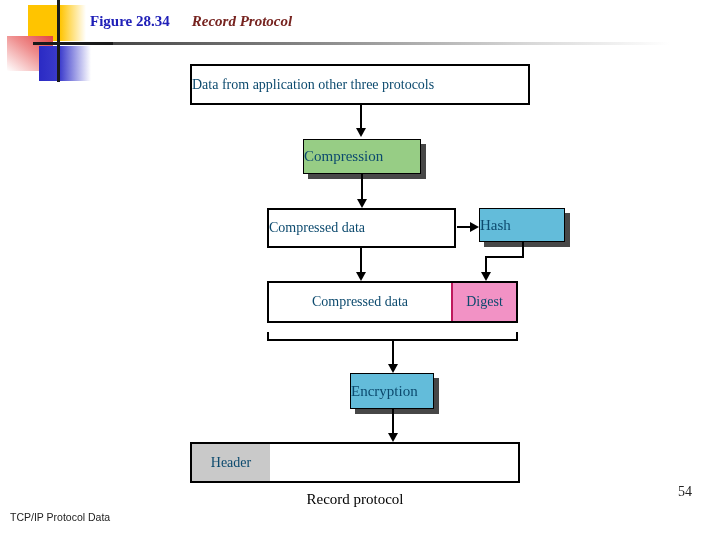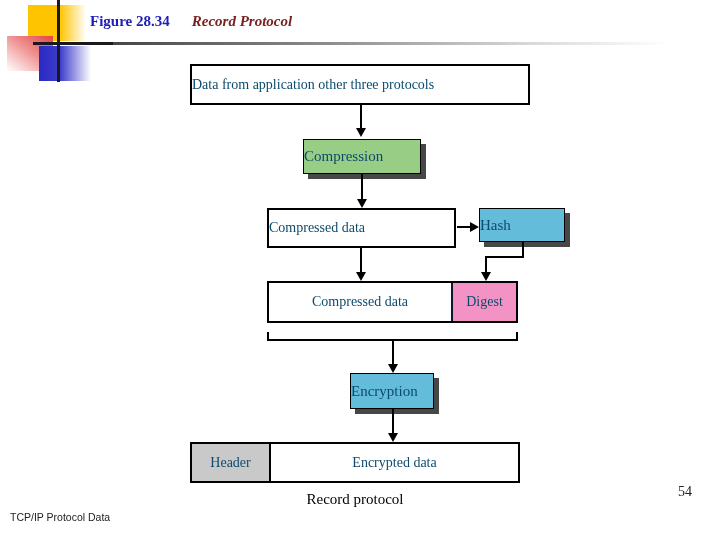--- a/index.html
+++ b/index.html
@@ -95,43 +95,40 @@
   <div class="vline" style="left:485px;top:256px;height:17px;"></div>
   <div class="ah-down" style="left:481px;top:272px;"></div>
 
   <div class="vline" style="left:360px;top:248px;height:24px;"></div>
   <div class="ah-down" style="left:356px;top:272px;"></div>
 
   <div class="dbox split" style="left:267px;top:281px;width:251px;height:42px;">
     <div class="seg" style="width:185px;">
       <span>Compressed data</span>
     </div>
-    <div class="seg" style="width:66px;border-left:2px solid #0f172a;background:#f292c5;">
+    <div class="seg" style="width:66px;border-left:2px solid #be185d;background:#f292c5;">
       <span>Digest</span>
     </div>
   </div>
 
   <div class="bracket" style="left:267px;top:332px;width:251px;height:9px;"></div>
   <div class="vline" style="left:392px;top:341px;height:23px;"></div>
   <div class="ah-down" style="left:388px;top:364px;"></div>
 
   <div class="dbox proc" style="left:350px;top:373px;width:84px;height:36px;background:#63bcda;">
     <span>Encryption</span>
   </div>
 
   <div class="vline" style="left:392px;top:409px;height:24px;"></div>
   <div class="ah-down" style="left:388px;top:433px;"></div>
 
   <div class="dbox split" style="left:190px;top:442px;width:330px;height:41px;">
     <div class="seg" style="width:78px;background:#c9c9c9;">
       <span>Header</span>
     </div>
-    <div class="seg" style="width:252px;border-left:2px solid #000;">
-      <span>Encrypted data</span>
-    </div>
   </div>
 
   <div class="caption" style="left:190px;top:491px;width:330px;">Record protocol</div>
 
   <div class="footer-left">TCP/IP Protocol Data</div>
   <div class="page-num">54</div>
 
 </div>
 
 </body></html>

